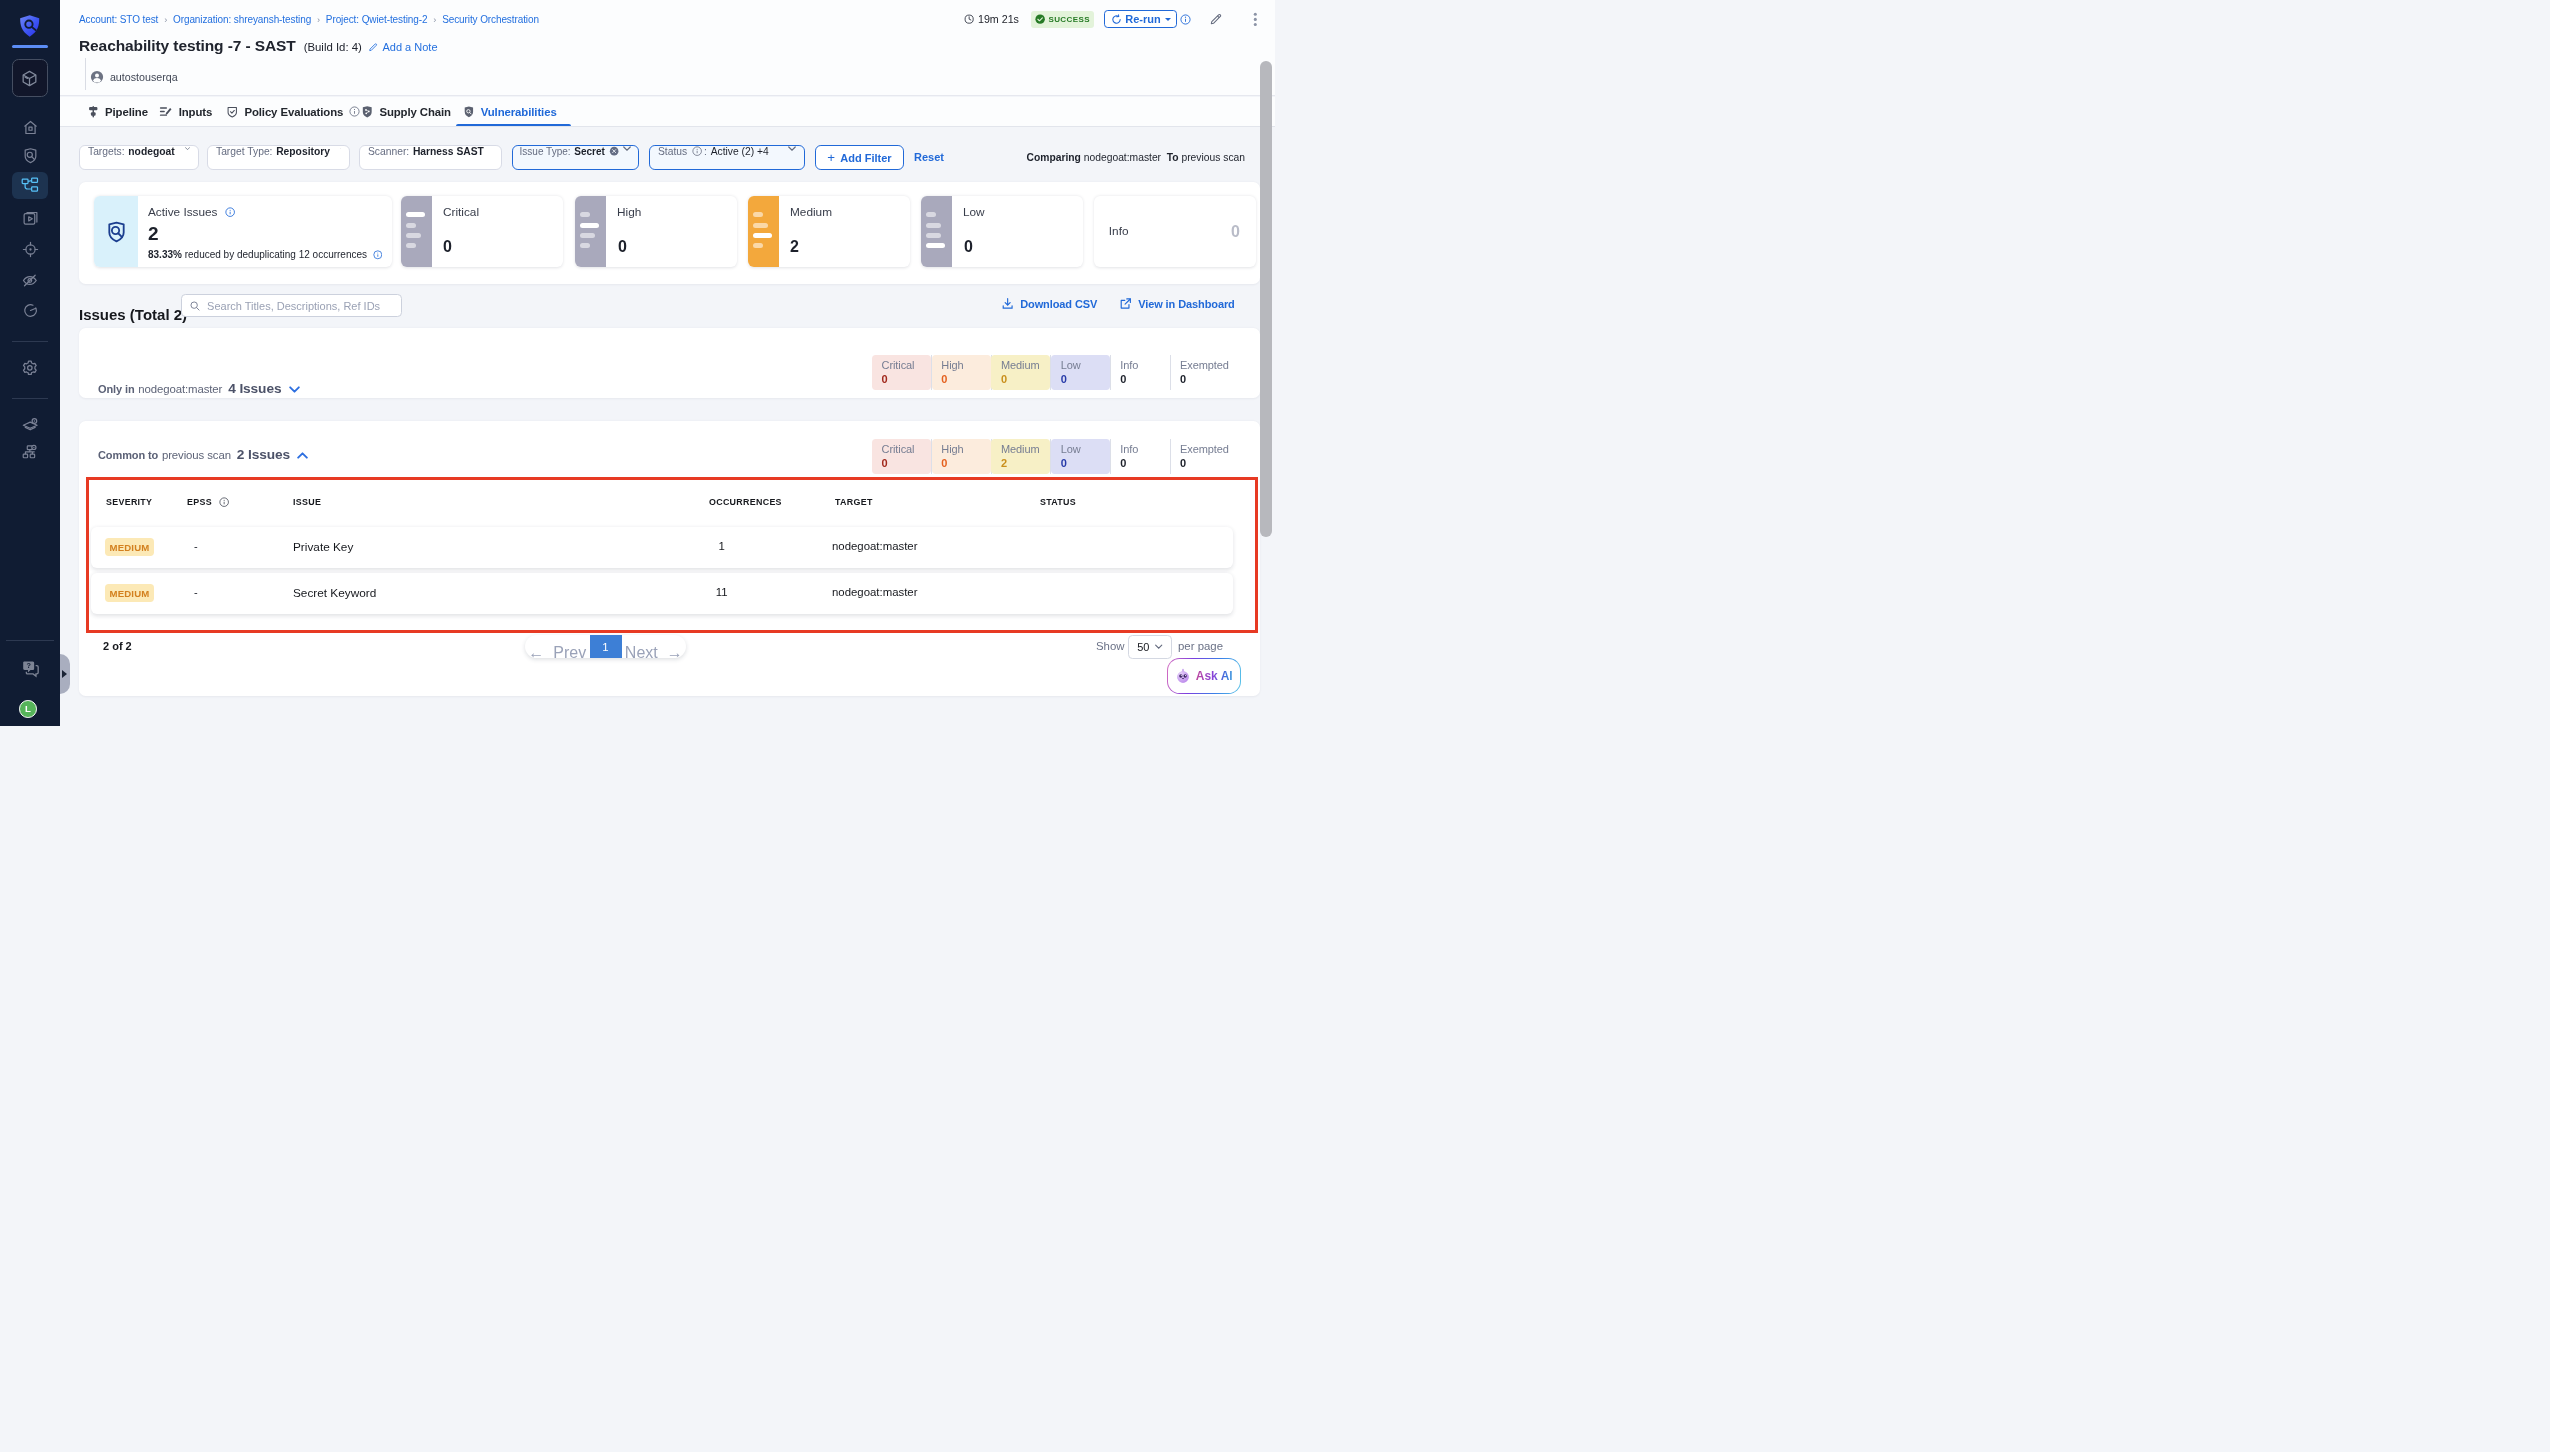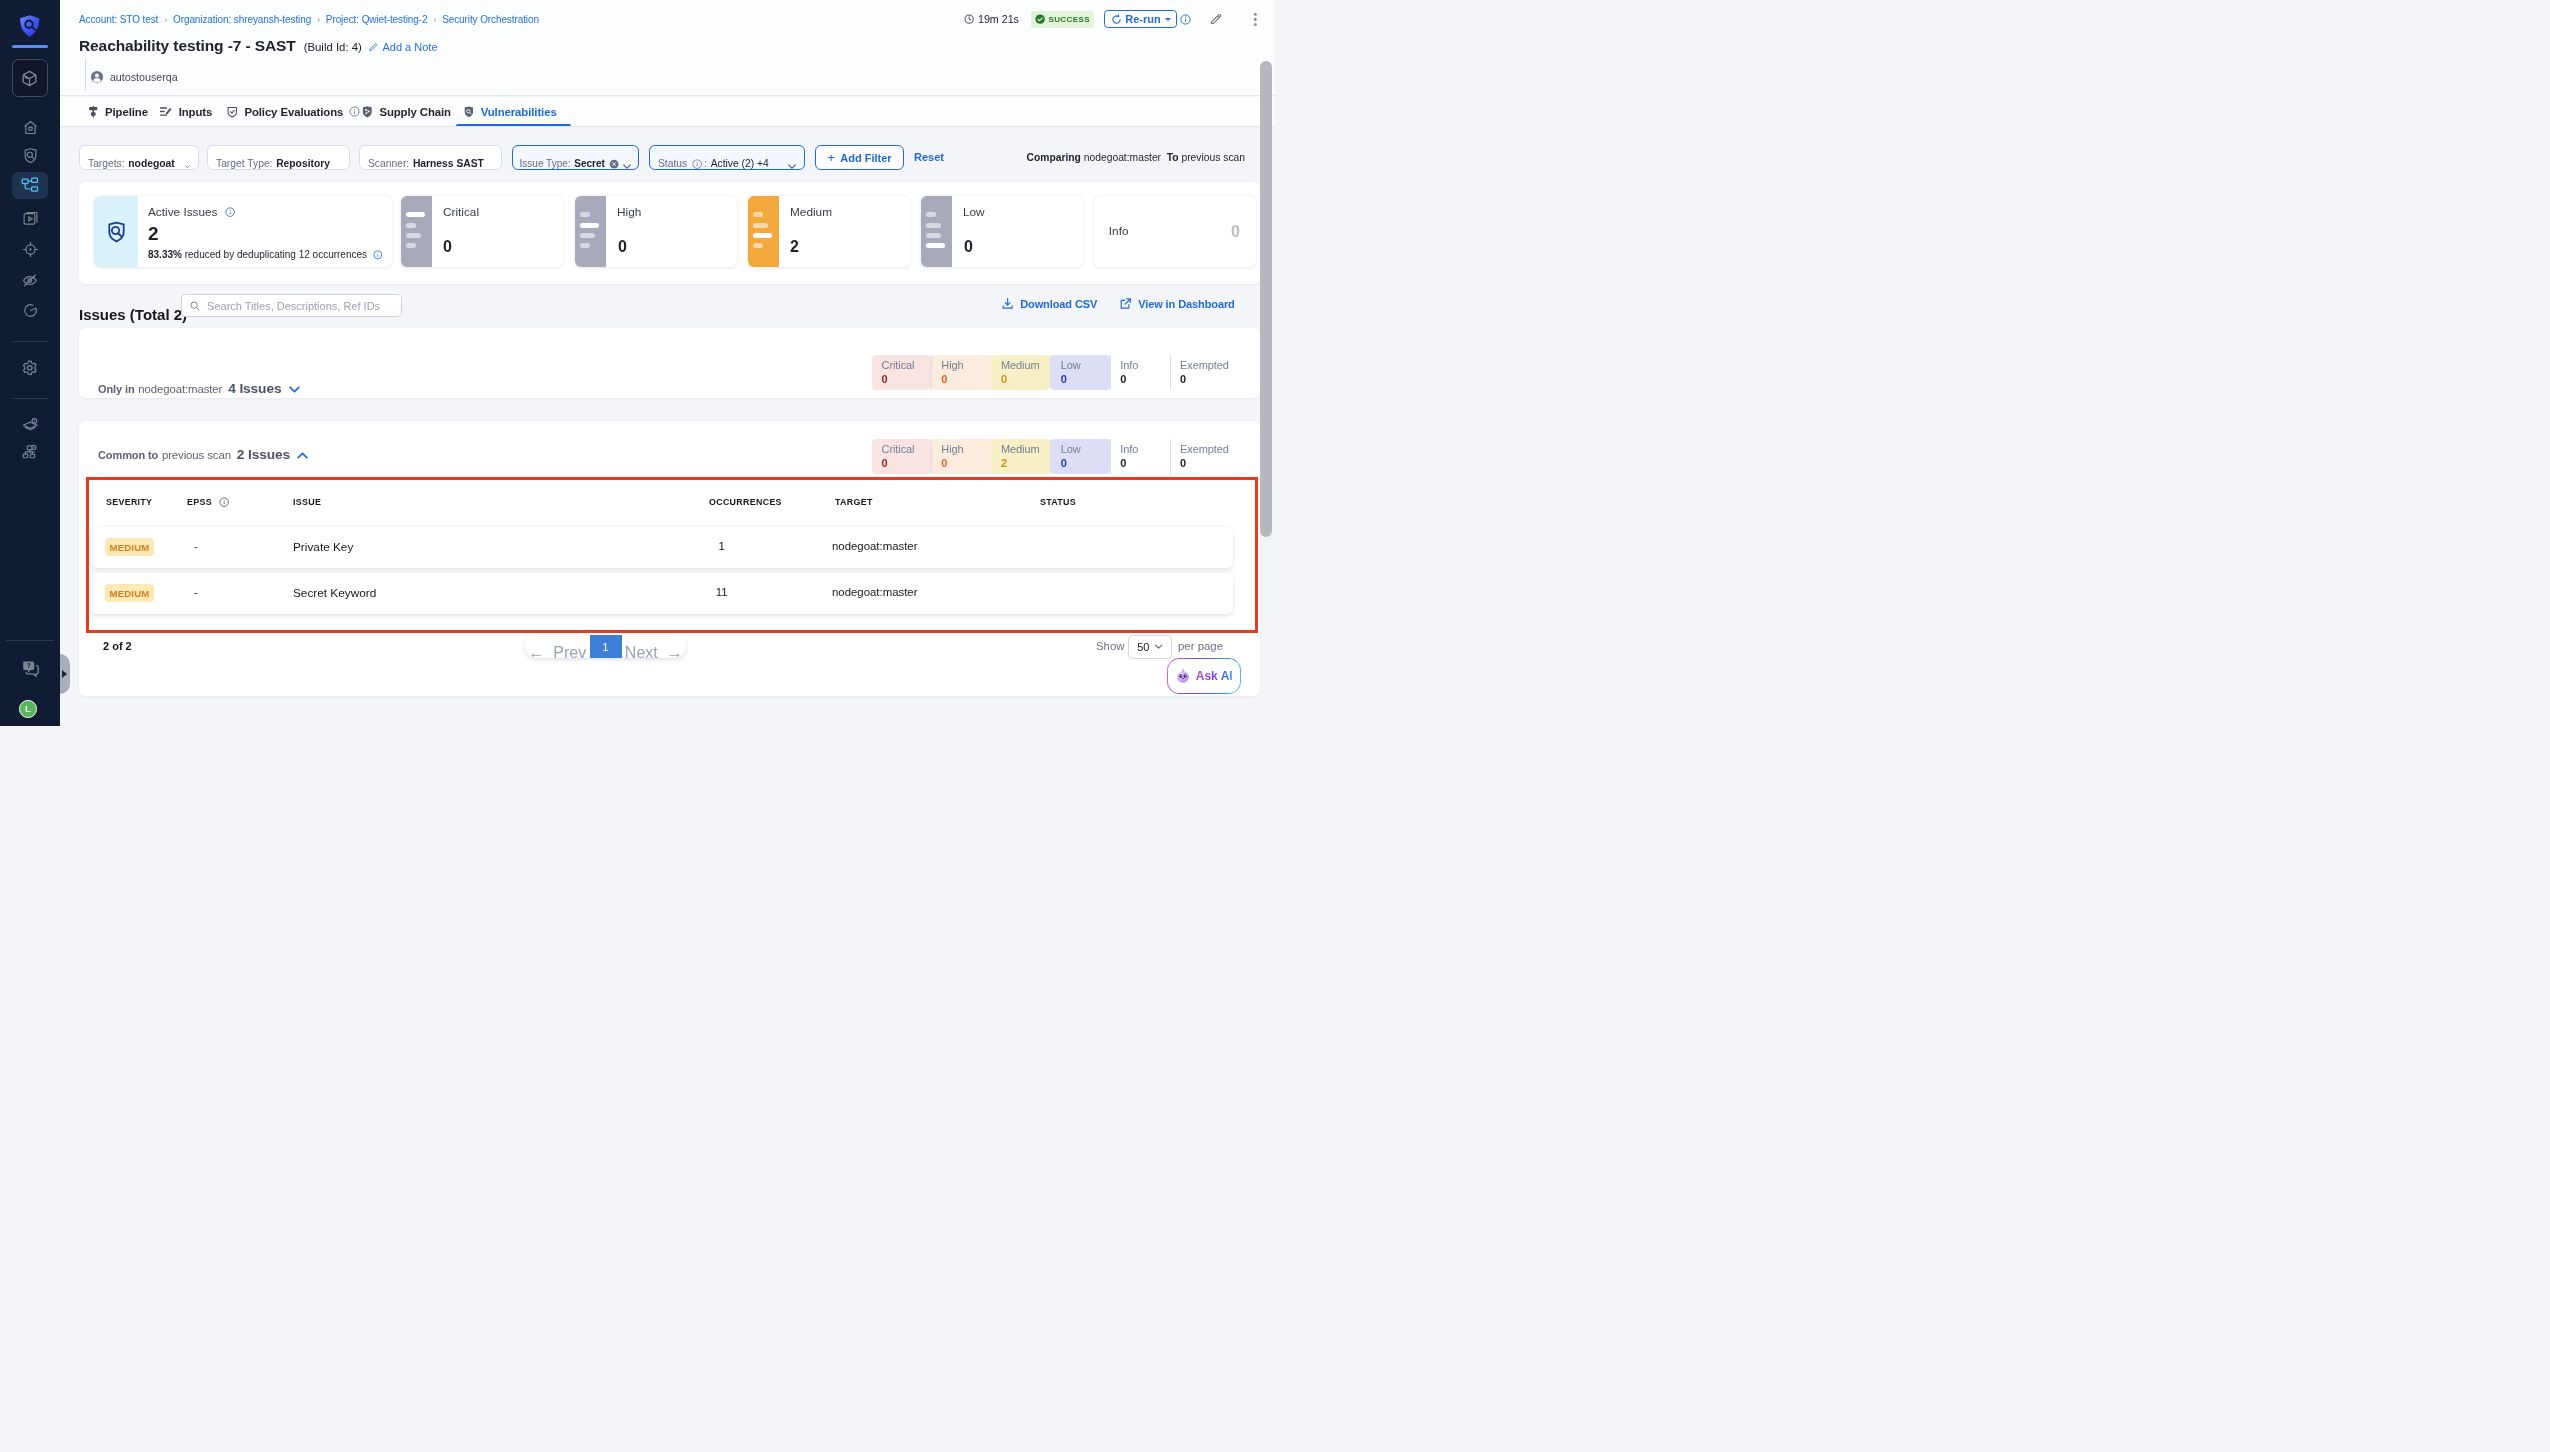--- a/index.html
+++ b/index.html
@@ -34,21 +34,21 @@
 #rerun { margin-left:10px; height:17.7px; border:1.1px solid #2169d8; border-radius:3.7px; background:#fff; display:flex; align-items:center; padding:0 5.2px; }
 #rerun b { color:#2169d8; font-size:11px; margin-left:3.7px; font-weight:bold; }
 #rerun .caret { margin-left:4.4px; border-top:3.7px solid #2169d8; border-left:3.3px solid transparent; border-right:3.3px solid transparent; }
 
 .tabs { position:absolute; left:0; top:0; height:29.5px; }
 .tab { position:absolute; top:0; height:29.5px; display:flex; align-items:center; white-space:nowrap; font-size:11.4px; letter-spacing:-0.1px; font-weight:600; color:#23272e; }
 .tab svg { margin-right:5.9px; }
 .tab.sel { color:#1f68d8; }
 #tabline { position:absolute; left:396px; top:27px; width:115px; height:2.2px; background:#2169d8; border-radius:2.2px 2.2px 0 0; }
 
-.pill { position:absolute; top:145px; height:25px; background:#fff; border:0.7px solid #d8dbe6; border-radius:5.9px; display:flex; align-items:flex-end; white-space:nowrap; font-size:10.3px; color:#656c80; padding:0 8px; }
+.pill { position:absolute; top:145px; height:25px; background:#fff; border:0.7px solid #d8dbe6; border-radius:5.9px; display:flex; align-items:flex-start; white-space:nowrap; font-size:10.3px; color:#656c80; padding:0 8px; }
 .pill b { color:#1d212b; margin-left:3.7px; font-weight:bold; }
 
 .pill.bluesel { border:1.1px solid #2169d8; background:#f3f8fe; }
 #addfilter { position:absolute; top:145px; left:815px; width:89px; height:25px; border:0.7px solid #2169d8; border-radius:5.9px; background:#fff; color:#2169d8; font-size:11px; font-weight:bold; display:flex; align-items:center; justify-content:center; }
 #reset { position:absolute; top:151px; left:914px; color:#2169d8; font-size:11px; font-weight:bold; }
 #comparing { position:absolute; top:152px; right:30px; font-size:10.3px; color:#1d212b; }
 
 #panel1 { position:absolute; left:79px; top:182px; width:1181px; height:102px; background:#fff; border-radius:6.6px; box-shadow:0 0.7px 2.2px rgba(30,40,60,0.06); }
 .card { position:absolute; top:196px; height:71px; background:#fff; border-radius:5.9px; box-shadow:0 0.7px 3px rgba(30,40,60,0.13); }
 .sevbar { position:absolute; left:0; top:0; width:31px; height:71px; border-radius:5.9px 0 0 5.9px; }

